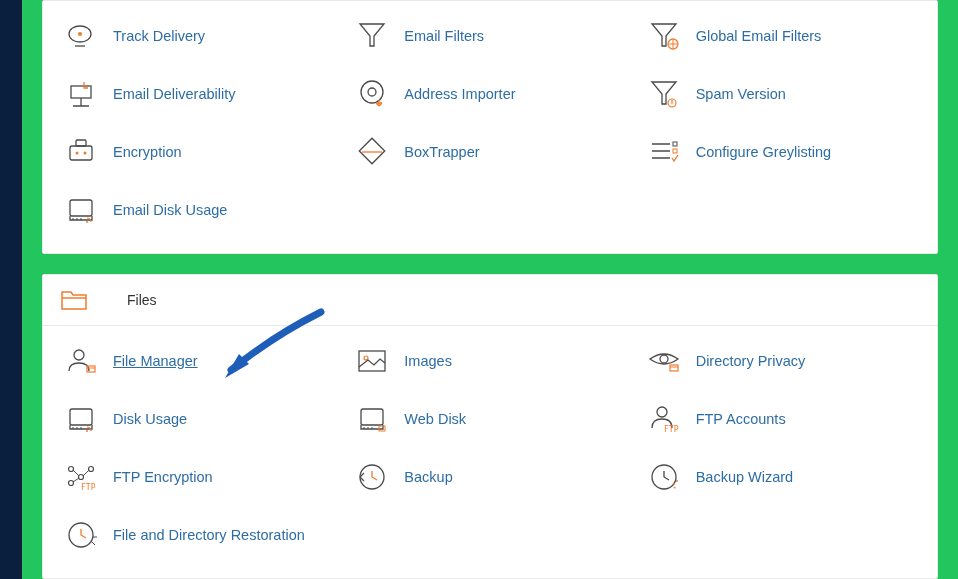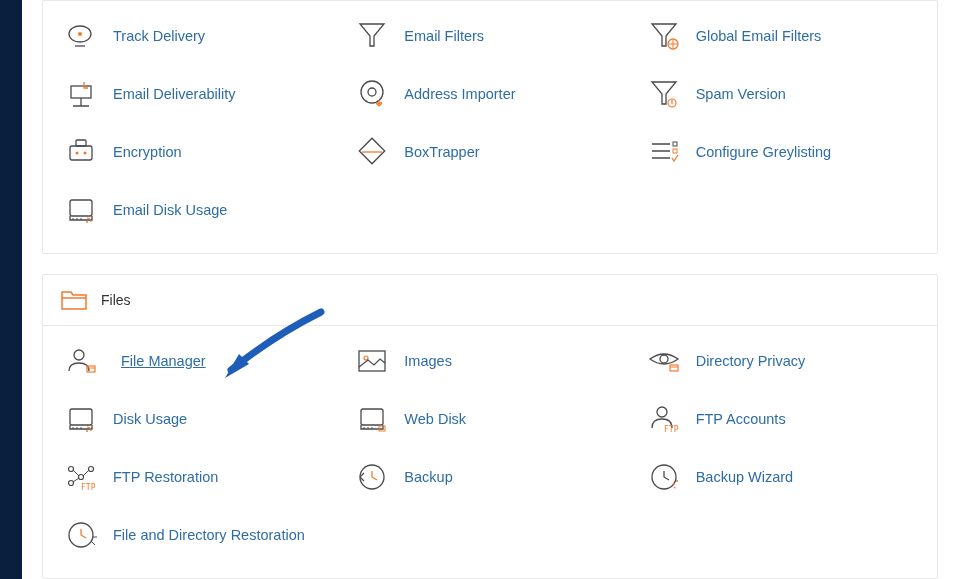--- a/index.html
+++ b/index.html
@@ -4,35 +4,36 @@
 <style>
   * { box-sizing: border-box; margin: 0; padding: 0; }
   body {
     font-family: -apple-system, BlinkMacSystemFont, "Segoe UI", Arial, sans-serif;
     background: #0a1f3d;
     font-size: 14px;
     color: #333;
   }
   .content {
     margin-left: 22px;
-    background: #ffffff;
+    background: #22c55e;
     min-height: 579px;
     padding: 0 20px 0 20px;
   }
   .panel {
     background: #fff;
     border: 1px solid #e8e8e8;
     border-radius: 2px;
     margin-bottom: 20px;
   }
   .panel-header {
     display: flex;
     align-items: center;
     padding: 14px 18px;
     border-bottom: 1px solid #e8e8e8;
+    gap: 26px;
   }
   .panel-header .hdr-icon {
     width: 26px;
     height: 22px;
     margin-right: 14px;
     display: flex;
     align-items: center;
     justify-content: center;
   }
   .panel-header .hdr-title {
@@ -60,21 +61,20 @@
     margin-right: 12px;
     flex-shrink: 0;
   }
   .item .label {
     color: #2e6da4;
     font-size: 14.5px;
     line-height: 1.3;
   }
   .item.highlight .label {
     text-decoration: underline;
-    margin-left: 8px;
   }
   svg { display: block; }
   .arrow {
     position: absolute;
     z-index: 10;
     pointer-events: none;
   }
 </style>
 </head>
 <body>
@@ -298,21 +298,21 @@
         <span class="icon-wrap">
           <svg width="36" height="32" viewBox="0 0 36 32">
             <circle cx="8" cy="8" r="2.5" fill="none" stroke="#4a4a4a" stroke-width="1.2"></circle>
             <circle cx="28" cy="8" r="2.5" fill="none" stroke="#4a4a4a" stroke-width="1.2"></circle>
             <circle cx="18" cy="16" r="2.5" fill="none" stroke="#4a4a4a" stroke-width="1.2"></circle>
             <circle cx="8" cy="22" r="2.5" fill="none" stroke="#4a4a4a" stroke-width="1.2"></circle>
             <path d="M10 9 L16 15 M20 15 L26 9 M16 17 L10 21" stroke="#4a4a4a" stroke-width="1"></path>
             <text x="18" y="29" font-size="8" fill="#f07b2d" font-family="monospace">FTP</text>
           </svg>
         </span>
-        <span class="label">FTP Restoration</span>
+        <span class="label">FTP Encryption</span>
       </div>
 
       <div class="item">
         <span class="icon-wrap">
           <svg width="36" height="32" viewBox="0 0 36 32">
             <circle cx="18" cy="16" r="12" fill="none" stroke="#4a4a4a" stroke-width="1.3"></circle>
             <path d="M18 10 L18 16 L23 19" stroke="#f07b2d" stroke-width="1.3" fill="none"></path>
             <path d="M6 16 L10 12 M6 16 L10 20" stroke="#4a4a4a" stroke-width="1.2" fill="none"></path>
           </svg>
         </span>

